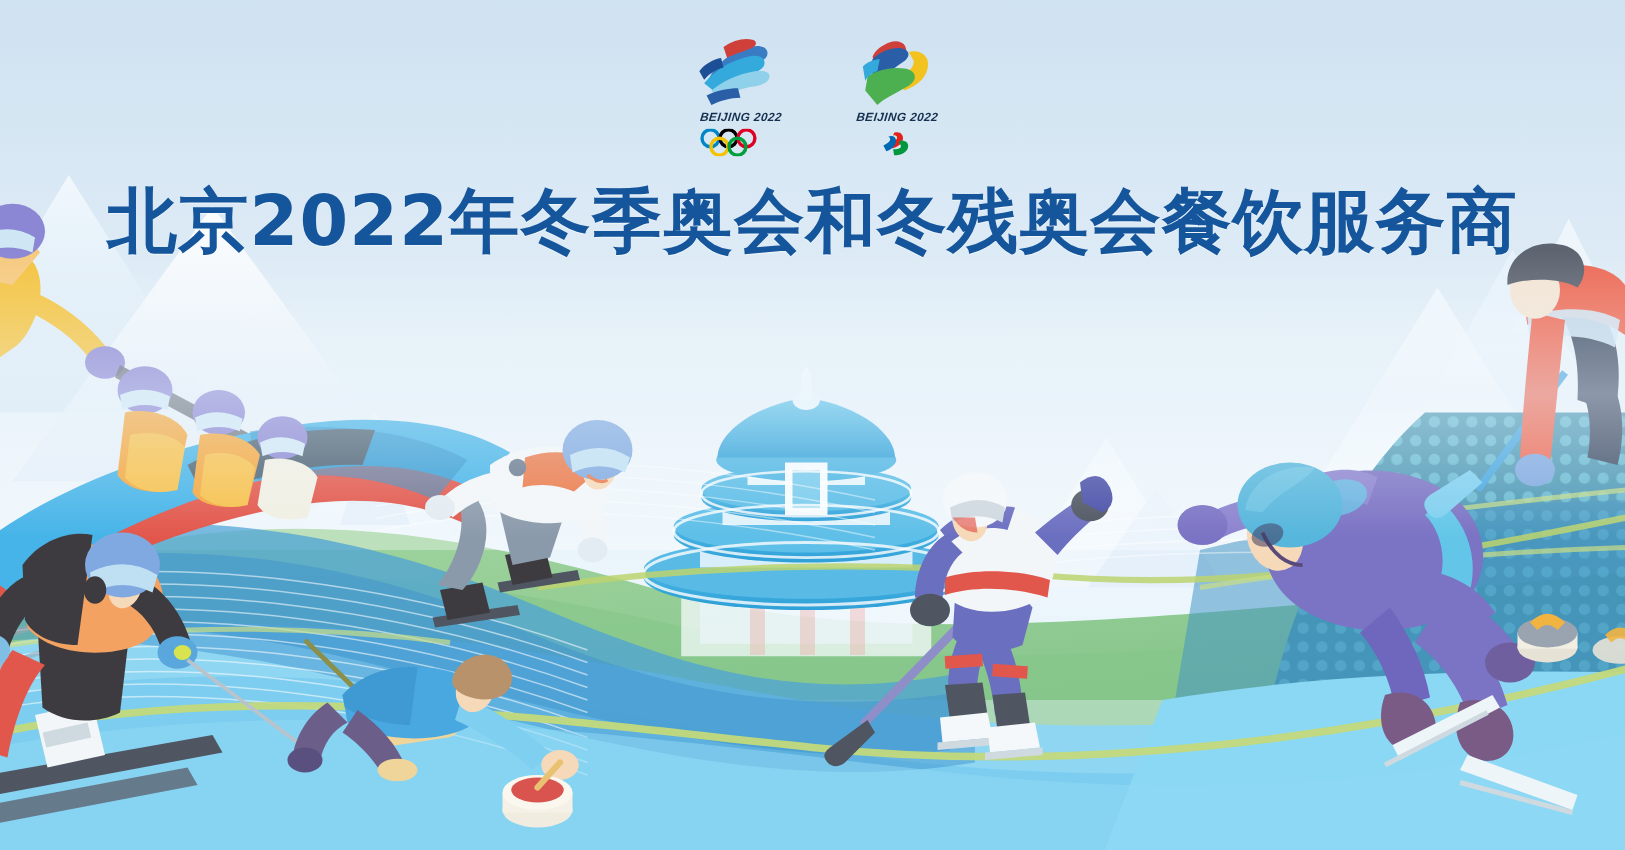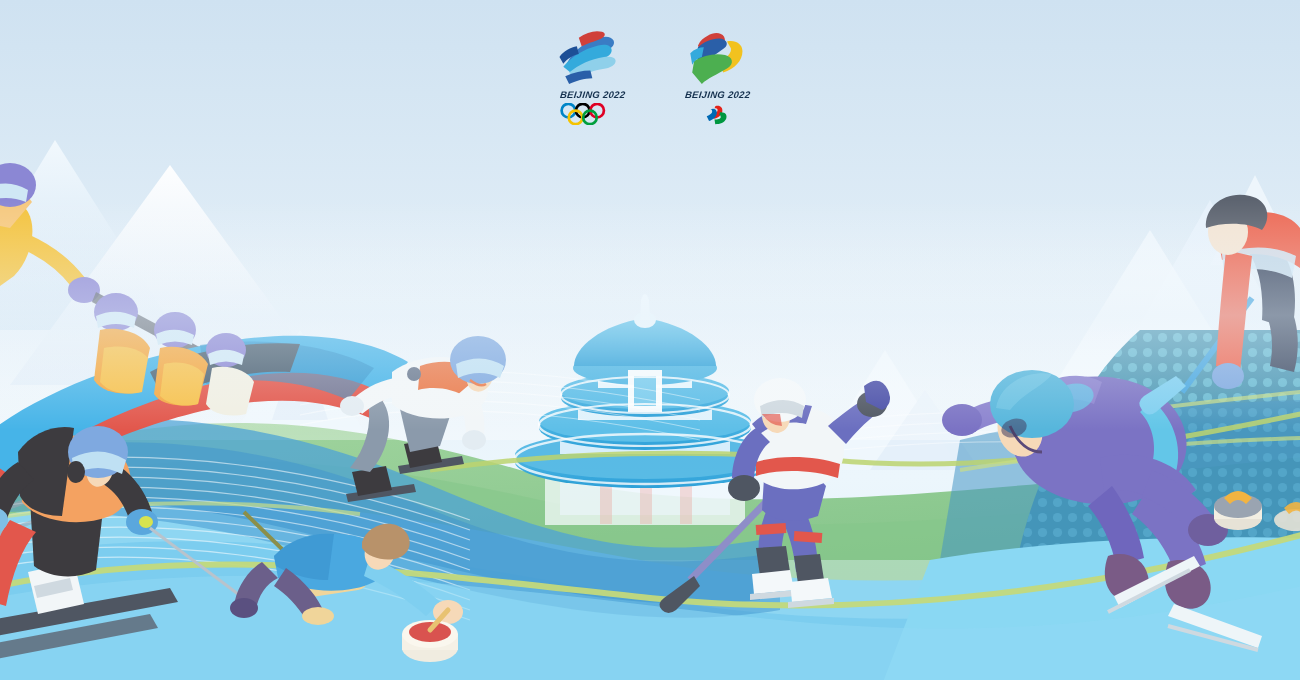--- a/index.html
+++ b/index.html
@@ -484,14 +484,15 @@
         <g transform="translate(30,2) scale(.92)">
           <path d="M14,2 C20,0 24,4 23,9 C22,14 17,17 12,18 L10,12 C14,11 17,9 17,7 C17,5 15,4 13,5 Z" fill="#E32219"></path>
           <path d="M8,6 C12,4 16,6 16,10 C16,15 12,19 6,21 L3,15 C7,13 10,11 10,9 C10,7 9,6 8,6 Z" fill="#0069B4"></path>
           <path d="M20,10 C26,9 30,13 28,18 C26,23 20,25 14,25 L13,19 C17,19 21,18 21,16 C21,14 20,13 19,13 Z" fill="#00973F"></path>
         </g>
       </svg>
     </div>
 
   </div>
 
+  <div id="title">北京2022年冬季奥会和冬残奥会餐饮服务商</div>
 
 </div>
 
 </body></html>

